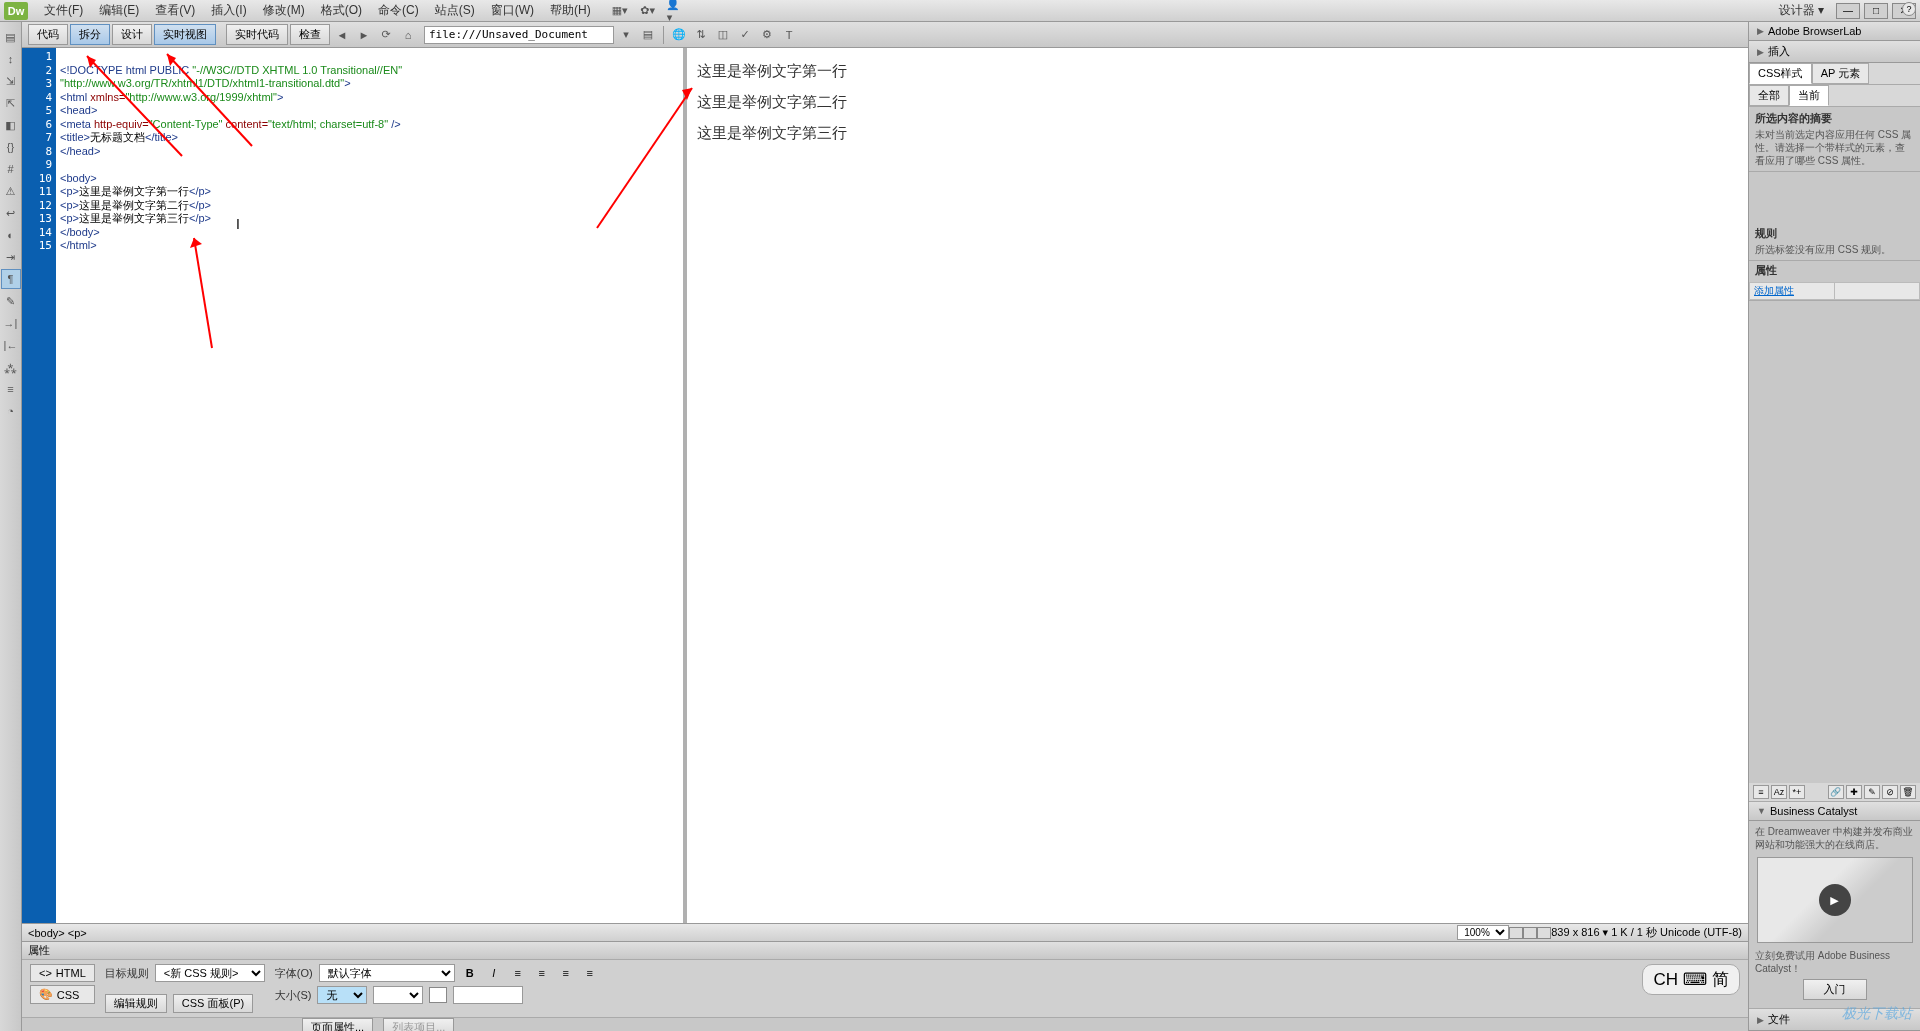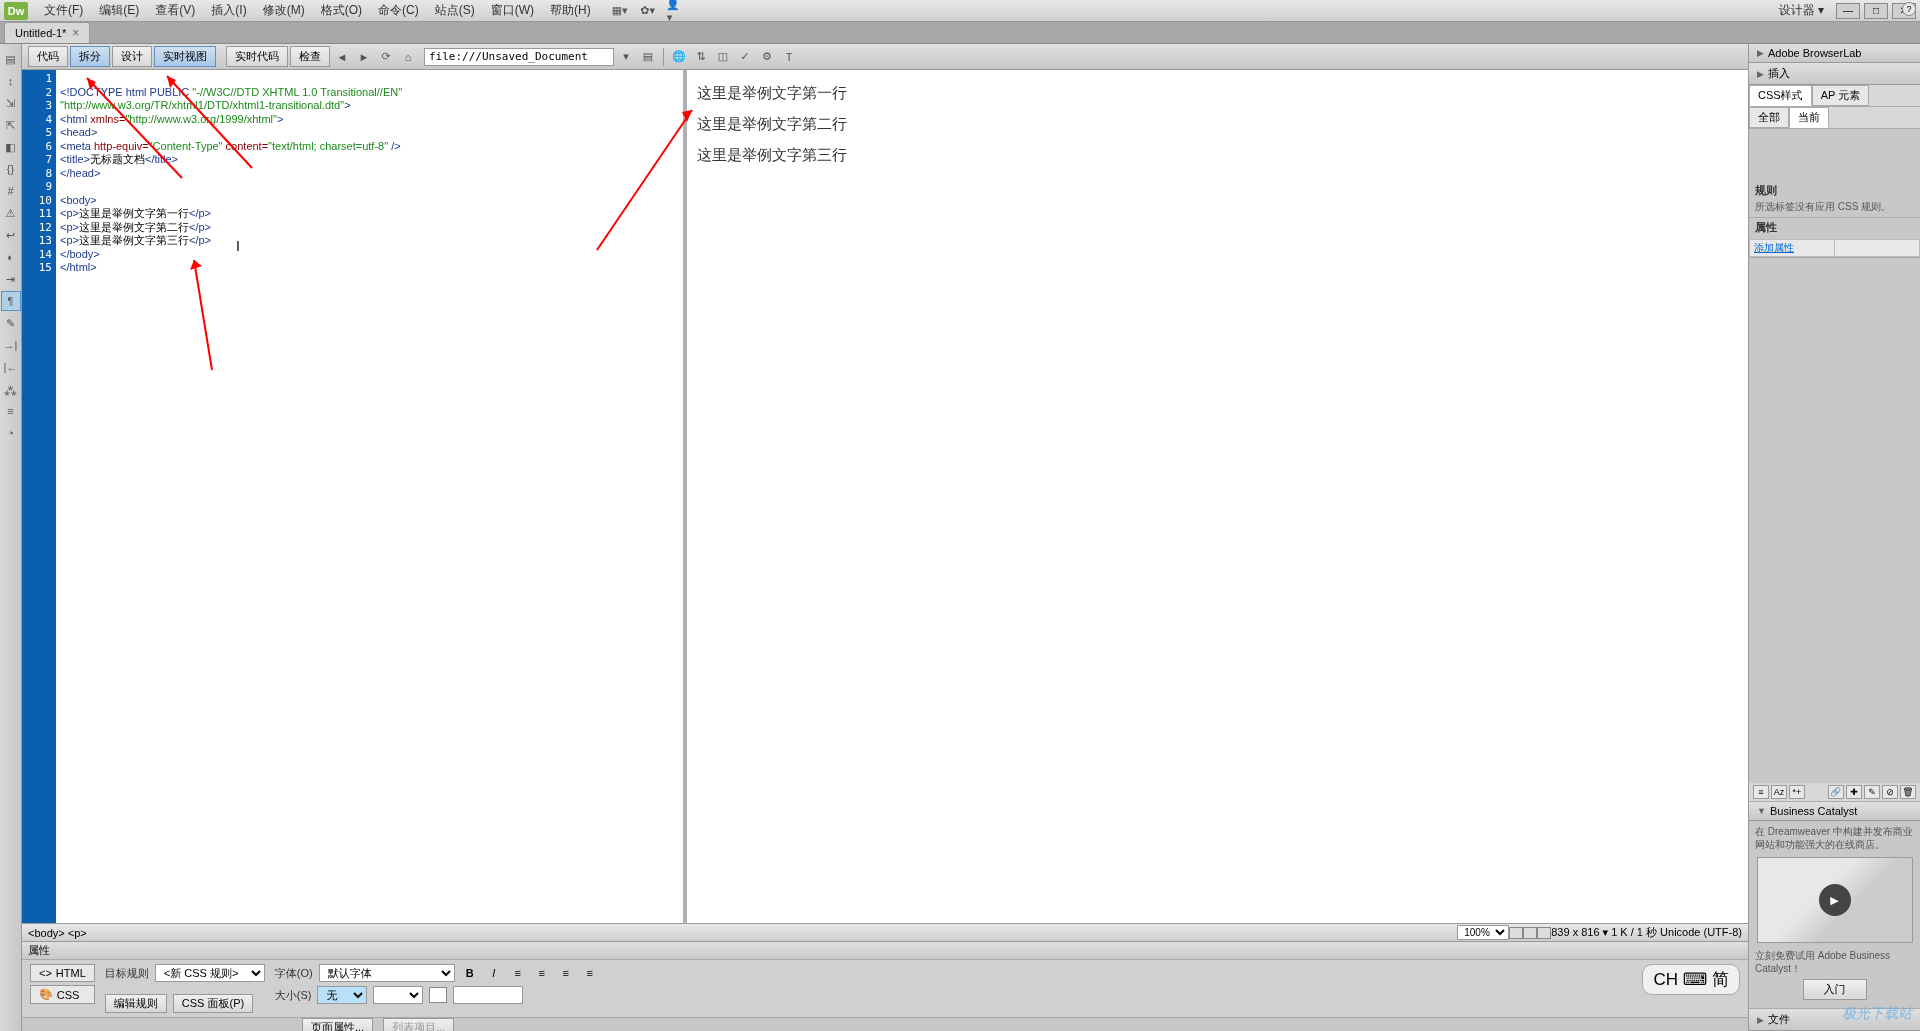--- a/index.html
+++ b/index.html
@@ -119,26 +119,20 @@
       <span class="menu-icon">👤▾</span>
     </div>
     <div class="menu-right">
       <span class="designer-label">设计器 ▾</span>
       <div class="win-btn">—</div>
       <div class="win-btn">□</div>
       <div class="win-btn">✕</div>
     </div>
   </div>
 
-  <div class="tabbar">
-    <div class="doc-tab">
-      <span>Untitled-1*</span>
-      <span class="close-x">×</span>
-    </div>
-  </div>
 
   <div class="main">
 
     <div class="left-toolbar">
       <div class="tool-btn">▤</div>
       <div class="tool-btn">↕</div>
       <div class="tool-btn">⇲</div>
       <div class="tool-btn">⇱</div>
       <div class="tool-btn">◧</div>
       <div class="tool-btn">{}</div>
@@ -300,20 +294,24 @@
           <span>插入</span>
         </div>
       <div class="panel-subtabs">
         <div class="subtab active">CSS样式</div>
         <div class="subtab">AP 元素</div>
       </div>
       <div class="panel-subtabs">
         <div class="subtab">全部</div>
         <div class="subtab active">当前</div>
       </div>
+      <div class="panel-section">
+        <div class="panel-section-title">所选内容的摘要</div>
+        <div class="panel-text">未对当前选定内容应用任何 CSS 属性。请选择一个带样式的元素，查看应用了哪些 CSS 属性。</div>
+      </div>
       <div style="flex:0 0 50px"></div>
       <div class="panel-section">
         <div class="panel-section-title">规则</div>
         <div class="panel-text">所选标签没有应用 CSS 规则。</div>
       </div>
       <div class="panel-section" style="padding:0">
         <div class="panel-section-title" style="padding:2px 6px">属性</div>
         <table class="prop-table">
           <tbody>
               <tr>

